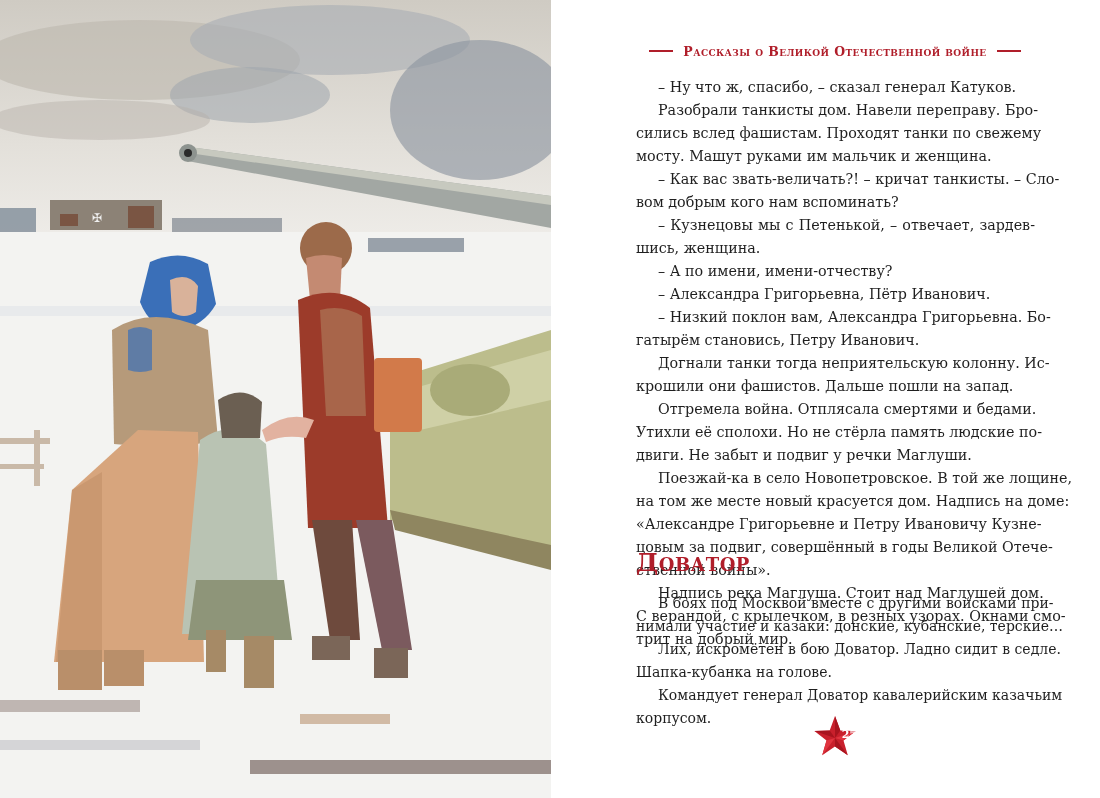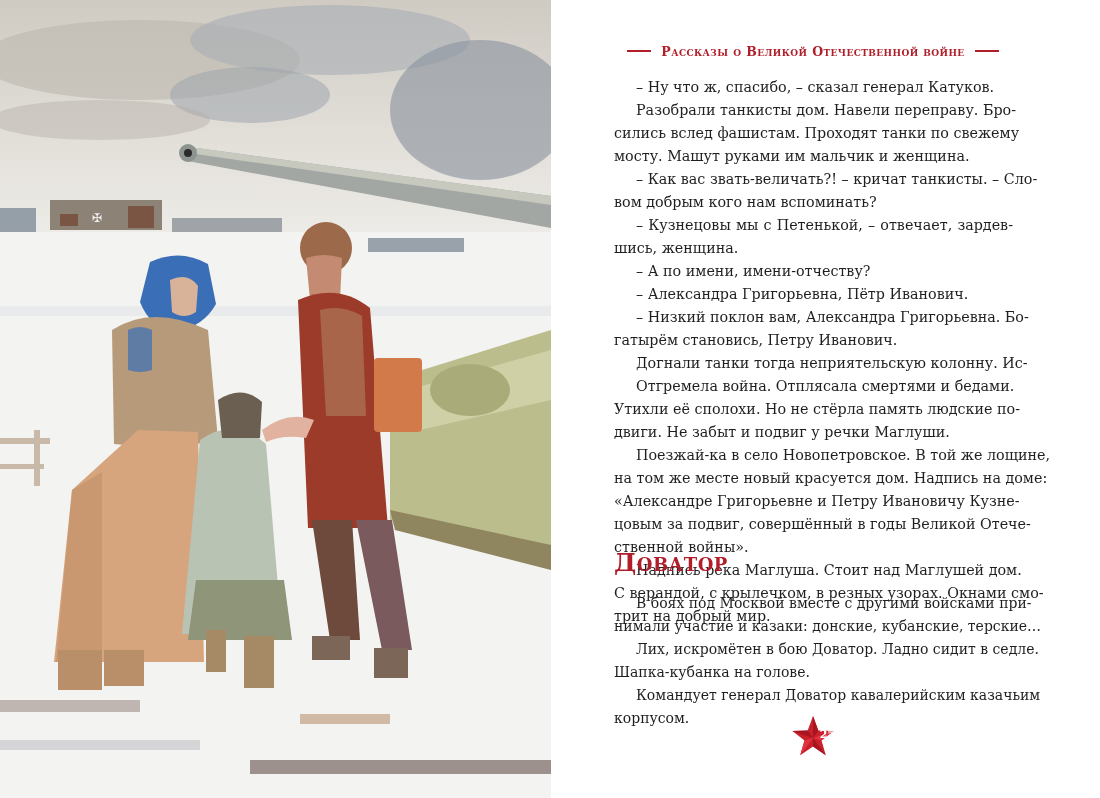--- a/index.html
+++ b/index.html
@@ -2,21 +2,21 @@
 <html><head>
 <meta charset="utf-8">
 <style>
   html, body { margin:0; padding:0; }
   body { width:1100px; height:798px; background:#ffffff; position:relative; overflow:hidden; }
   .spread { position:absolute; left:0; top:0; width:1100px; height:798px; }
   
   .illustration { position:absolute; left:0; top:0; width:551px; height:798px; overflow:hidden; background:#efeeea; }
   .illustration svg { display:block; }
   
-  .page { position:absolute; left:551px; top:0; width:491px; height:798px; background:#ffffff; }
+  .page { position:absolute; left:573px; top:0; width:491px; height:798px; background:#ffffff; }
   .running-head { position:absolute; left:62px; top:40px; width:400px; height:22px; display:flex; align-items:center; justify-content:center; gap:10px; }
   .running-head .rule { display:block; width:24px; height:2px; background:#b01e2a; }
   .running-head .title { font-family:"DejaVu Serif", serif; font-weight:bold; font-size:12.5px; color:#b01e2a; font-variant:small-caps; letter-spacing:0.4px; white-space:nowrap; }
   .text { position:absolute; left:63px; top:76px; width:399px; font-family:"DejaVu Serif", serif; font-size:14.3px; line-height:23px; color:#1f1f1f; text-align:justify; }
   .text p { margin:0; text-indent:22px; }
   .text p .l { display:block; text-align:justify; text-align-last:justify; white-space:nowrap; }
   .text p .l.last { text-align-last:left; }
   .text p .l:first-child { text-indent:22px; }
   .text p { text-indent:0; }
   .chapter-title { position:absolute; left:63px; top:548px; width:399px; font-family:"DejaVu Serif", serif; font-size:25px; font-weight:bold; color:#b01e2a; font-variant:small-caps; letter-spacing:0.5px; }
@@ -138,20 +138,21 @@
         </p>
         <p>
           <span class="l last" style="text-indent: 22px;">– Александра Григорьевна, Пётр Иванович.</span>
         </p>
         <p>
           <span class="l" style="text-indent: 22px;">– Низкий поклон вам, Александра Григорьевна. Бо-</span>
           <span class="l last" style="text-indent: 0px;">гатырём становись, Петру Иванович.</span>
         </p>
         <p>
           <span class="l" style="text-indent: 22px;">Догнали танки тогда неприятельскую колонну. Ис-</span>
+          <span class="l last" style="text-indent: 0px;">крошили они фашистов. Дальше пошли на запад.</span>
         </p>
         <p>
           <span class="l" style="text-indent: 22px;">Отгремела война. Отплясала смертями и бедами.</span>
           <span class="l" style="text-indent: 0px;">Утихли её сполохи. Но не стёрла память людские по-</span>
           <span class="l last" style="text-indent: 0px;">двиги. Не забыт и подвиг у речки Маглуши.</span>
         </p>
         <p>
           <span class="l" style="text-indent: 22px;">Поезжай-ка в село Новопетровское. В той же лощине,</span>
           <span class="l" style="text-indent: 0px;">на том же месте новый красуется дом. Надпись на доме:</span>
           <span class="l" style="text-indent: 0px;">«Александре Григорьевне и Петру Ивановичу Кузне-</span>

